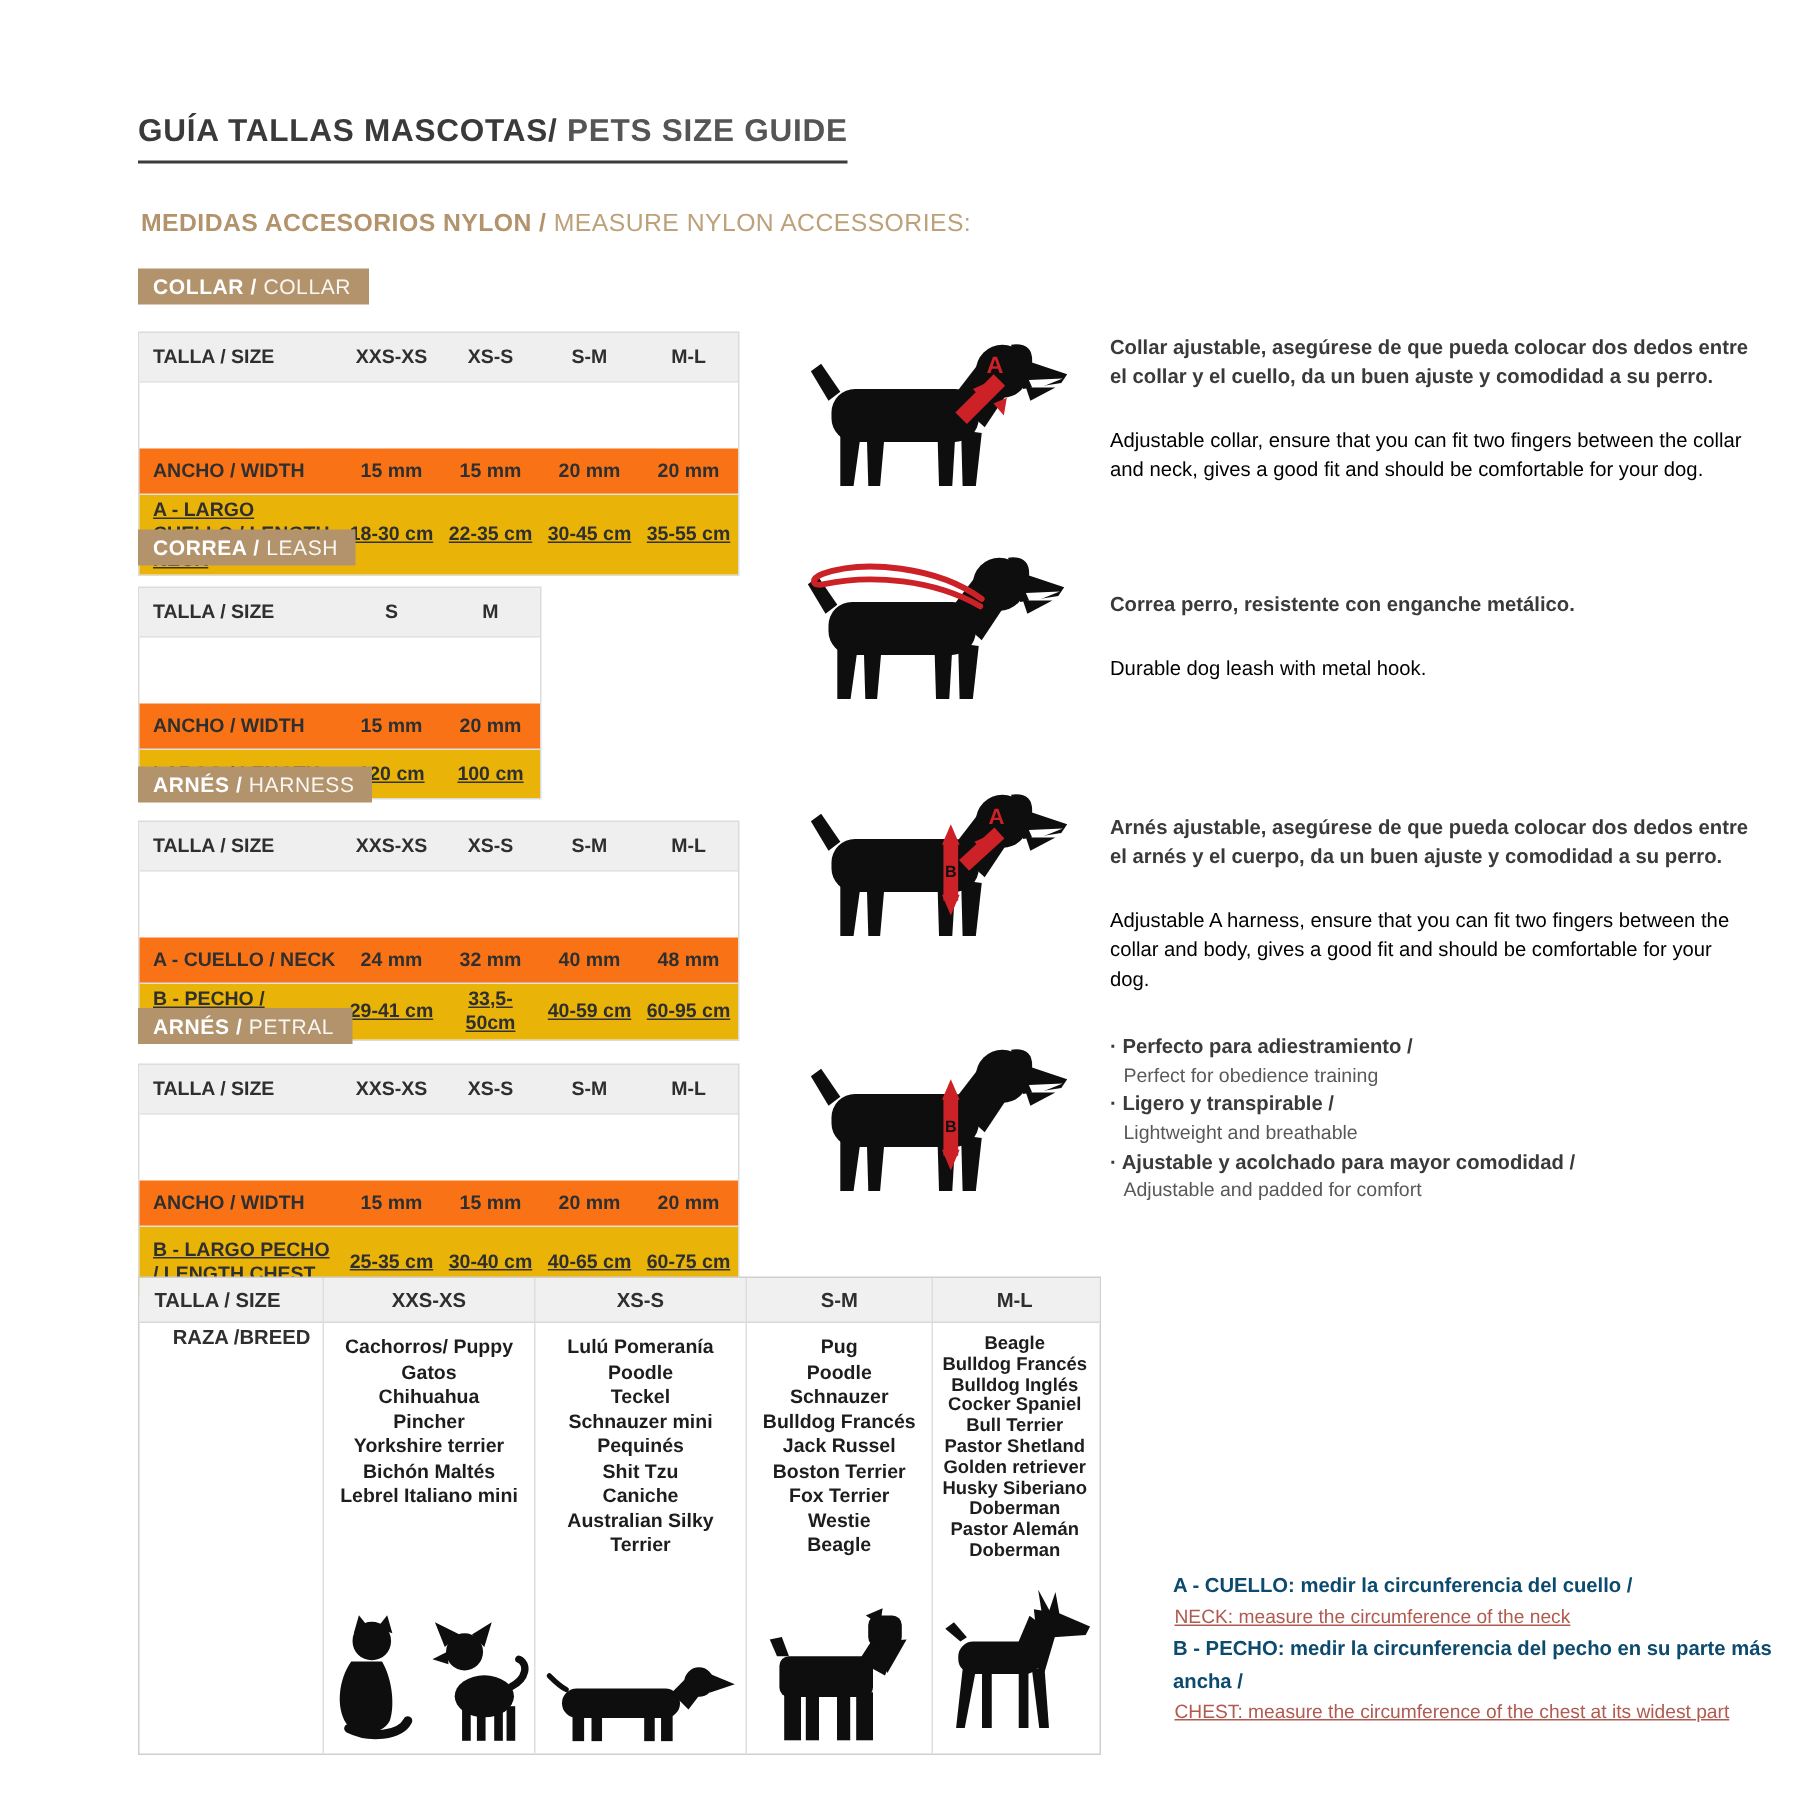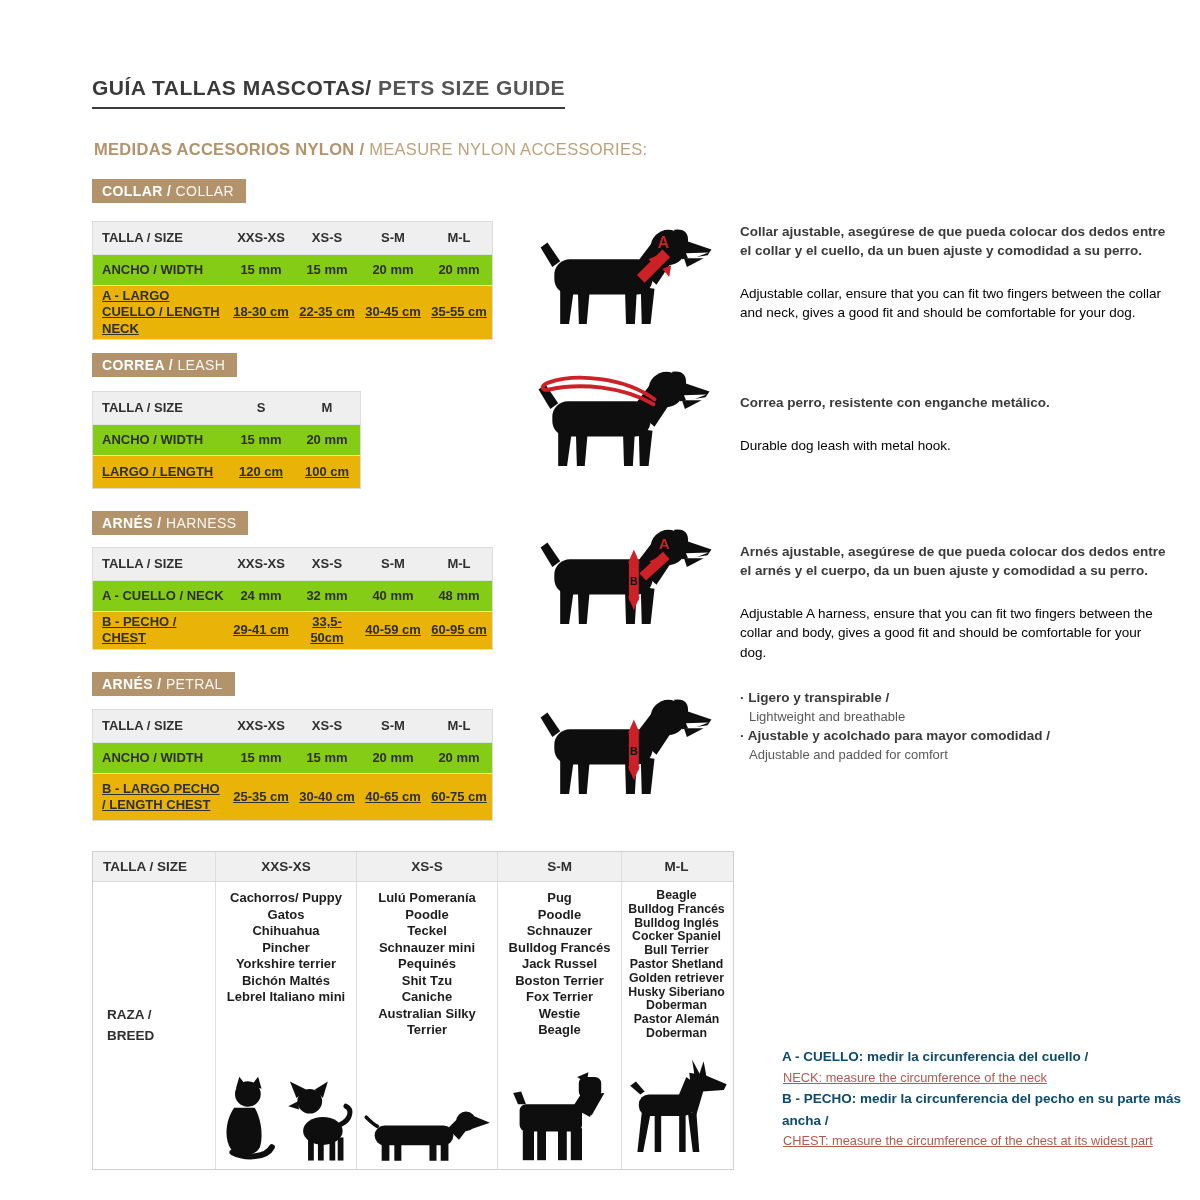--- a/index.html
+++ b/index.html
@@ -18,21 +18,21 @@
   
   .badge{display:inline-block;background:#b2936b;color:#fff;font-size:14px;padding:4px 12px 4px 10px;letter-spacing:.4px;white-space:nowrap;}
   .badge .b1{font-weight:700;}
   .badge .b2{font-weight:400;opacity:.92;}
 
   
   .tbl{border:1px solid #dcdcdc;}
   .tbl .t-row{display:grid;grid-template-columns:var(--cols);align-items:center;border-bottom:1px solid #e2e2e2;}
   .tbl .t-row:last-child{border-bottom:none;}
   .tbl .r0{background:#efefef;min-height:32px;}
-  .tbl .r1{background:#84cc16;min-height:30px;}
+  .tbl .r1{background:#f97316;min-height:30px;margin-top:44px;}
   .tbl .r2{background:#eab308;min-height:32px;text-decoration:underline;}
   .tbl.two-line .r2{min-height:46px;}
   .t-cell{font-size:13px;font-weight:700;color:#2f2f2f;text-align:center;padding:2px 3px;line-height:1.25;}
   .t-cell.t-label{text-align:left;padding-left:9px;padding-right:4px;}
   .tbl-collar,.tbl-harness,.tbl-petral{--cols:135px 66px 66px 66px 66px;width:399px;}
   .tbl-leash{--cols:135px 66px 66px;width:267px;}
 
   
   .desc{width:428px;font-size:13.5px;line-height:1.42;}
   .desc .es{font-weight:700;color:#3a3a3a;}
@@ -47,21 +47,21 @@
 
   
   .breed-table{width:640px;border:1px solid #cfcfcf;--bcols:123px 141px 141px 124px 109px;}
   .bt-header{display:grid;grid-template-columns:var(--bcols);background:#f0f0f0;border-bottom:1px solid #d8d8d8;}
   .bt-header>div{font-size:13.5px;font-weight:700;color:#2f2f2f;text-align:center;padding:7px 2px;border-right:1px solid #dedede;}
   .bt-header>div:last-child{border-right:none;}
   .bt-header>div:first-child{text-align:left;padding-left:10px;}
   .bt-body{display:grid;grid-template-columns:var(--bcols);height:287px;}
   .bt-cell{position:relative;border-right:1px solid #dedede;}
   .bt-cell:last-child{border-right:none;}
-  .bt-label{display:flex;flex-direction:column;justify-content:center;align-items:flex-start;padding-left:14px;
+  .bt-label{display:flex;justify-content:center;align-items:flex-start;padding-left:14px;
             font-size:13.5px;font-weight:700;color:#2f2f2f;line-height:1.5;}
   .breed-list{padding-top:8px;text-align:center;font-size:13px;font-weight:600;color:#1d1d1d;line-height:16.5px;}
   .breed-list.tight{font-size:12.3px;line-height:13.8px;padding-top:7px;}
   .sil-row{position:absolute;left:0;right:0;bottom:6px;display:flex;justify-content:center;align-items:flex-end;gap:8px;}
 
   
   .rednotes{width:435px;font-size:13.5px;line-height:1.6;}
   .rednotes .r-es{font-weight:700;color:#0c4a6e;margin-left:22px;}
   .rednotes .r-en{font-weight:400;color:#b05a50;font-size:12.8px;margin-left:23px;text-decoration:underline;}
 
@@ -239,20 +239,24 @@
   <svg class="abs dog" viewBox="0 0 180 112" style="left:538px;top:688px;">
     <use href="#dog-base"></use>
     <g>
       <line x1="97" y1="44" x2="97" y2="84" stroke="#cc2127" stroke-width="10"></line>
       <polygon points="91,46 103,46 97,32" fill="#cc2127"></polygon>
       <polygon points="91,80 103,80 97,94" fill="#cc2127"></polygon>
       <text x="97" y="68" font-size="11" font-weight="bold" fill="#111" text-anchor="middle" font-family="Liberation Sans, sans-serif">B</text>
     </g>
   </svg>
   <div class="abs bullets" style="left:740px;top:688px;">
+    <div class="bullet">
+      <div class="b-es">Perfecto para adiestramiento /</div>
+      <div class="b-en">Perfect for obedience training</div>
+    </div>
     <div class="bullet">
       <div class="b-es">Ligero y transpirable /</div>
       <div class="b-en">Lightweight and breathable</div>
     </div>
     <div class="bullet">
       <div class="b-es">Ajustable y acolchado para mayor comodidad /</div>
       <div class="b-en">Adjustable and padded for comfort</div>
     </div>
   </div>
 

